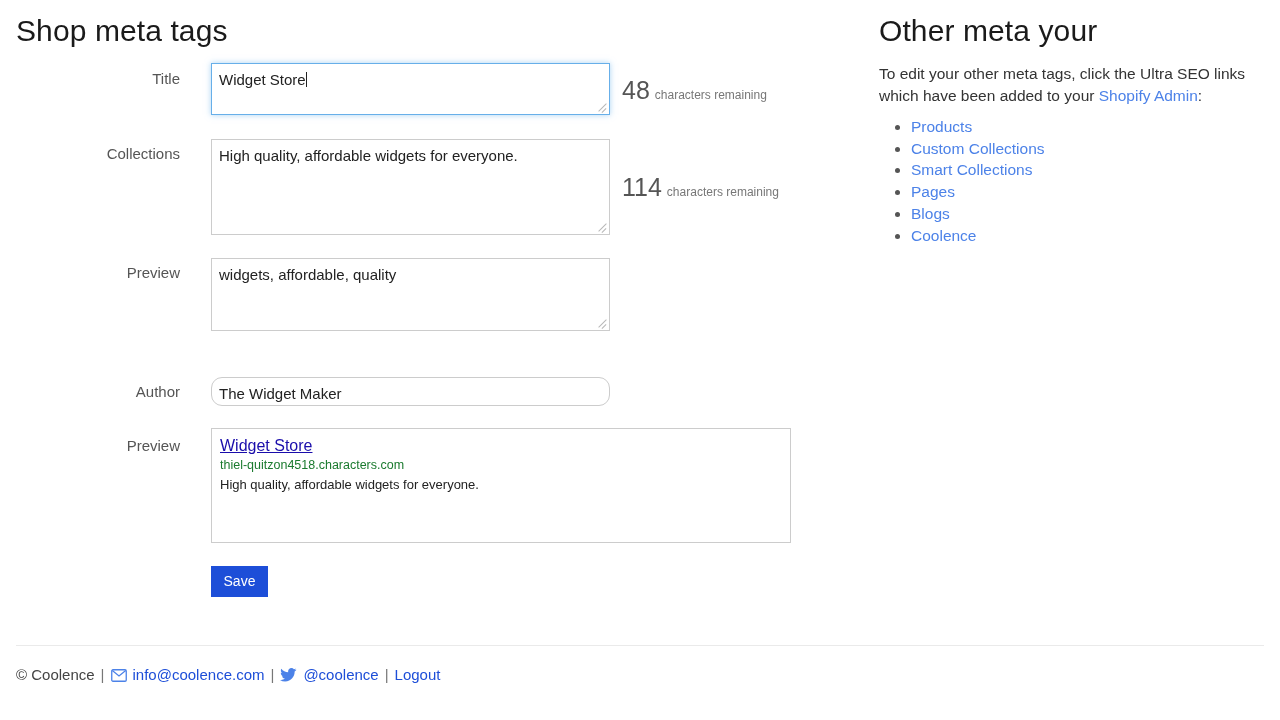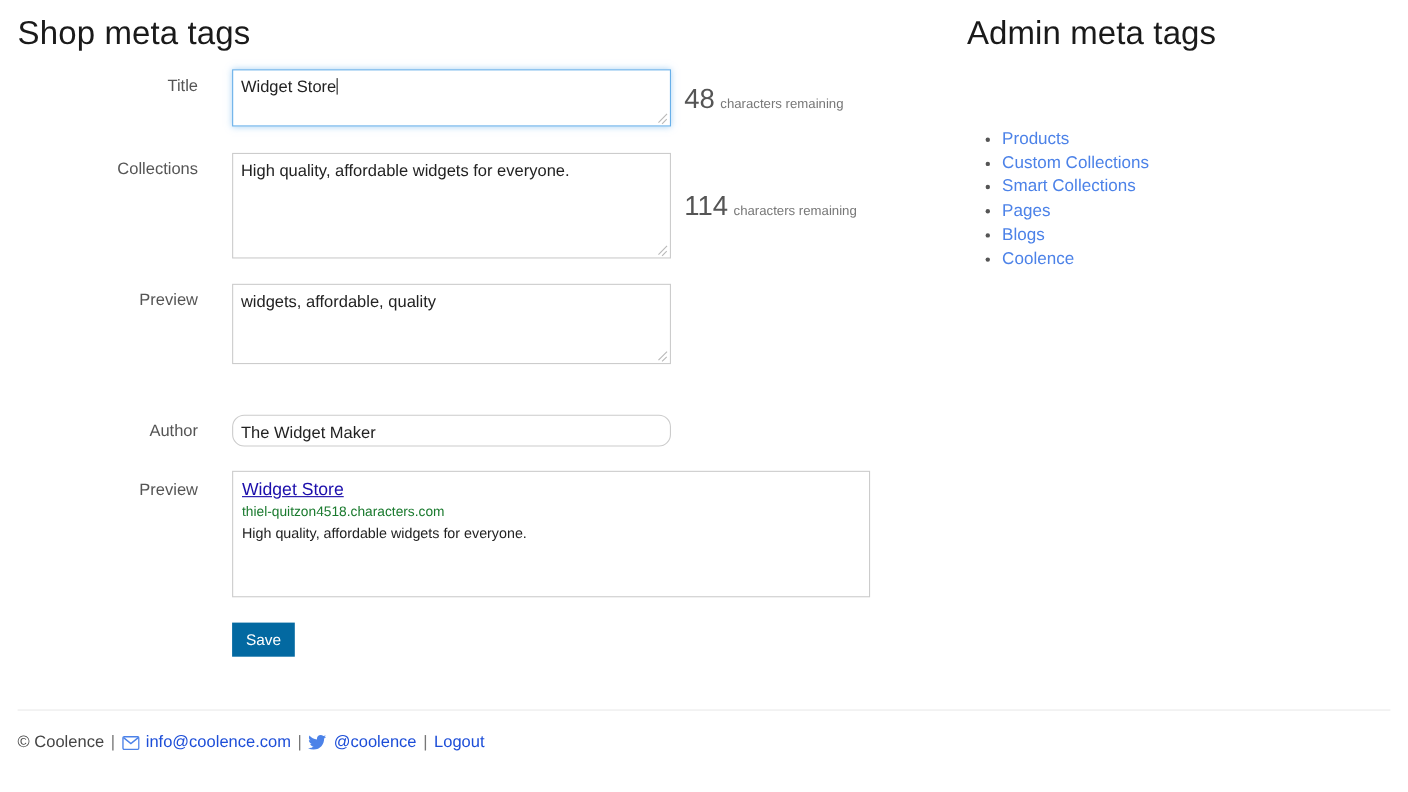--- a/index.html
+++ b/index.html
@@ -156,21 +156,21 @@
     margin-top: 2px;
   }
 
   
   #save-button {
     position: absolute;
     left: 211px;
     top: 566px;
     width: 57px;
     height: 31px;
-    background: #0369a1;
+    background: #1d4ed8;
     border: none;
     color: #ffffff;
     font-family: "Liberation Sans", sans-serif;
     font-size: 14px;
     line-height: 31px;
     text-align: center;
     cursor: pointer;
     padding: 0;
   }
 
@@ -271,22 +271,23 @@
 
   <div class="form-label" style="left:0px; top:438px;">Preview</div>
   <div id="preview-box">
     <span id="preview-title">Widget Store</span>
     <span id="preview-url">thiel-quitzon4518.characters.com</span>
     <span id="preview-desc">High quality, affordable widgets for everyone.</span>
   </div>
 
   <button id="save-button">Save</button>
 
-  <div class="h1" id="other-heading">Admin meta tags</div>
-
+  <div class="h1" id="other-heading">Other meta your</div>
+
+  <div id="other-intro"><span>To edit your other meta tags, click the Ultra SEO links which have been added to your </span><span class="inline-link">Shopify Admin</span><span>:</span></div>
 
   <ul id="other-list">
     <li><span>Products</span></li>
     <li><span>Custom Collections</span></li>
     <li><span>Smart Collections</span></li>
     <li><span>Pages</span></li>
     <li><span>Blogs</span></li>
     <li><span>Coolence</span></li>
   </ul>
 

